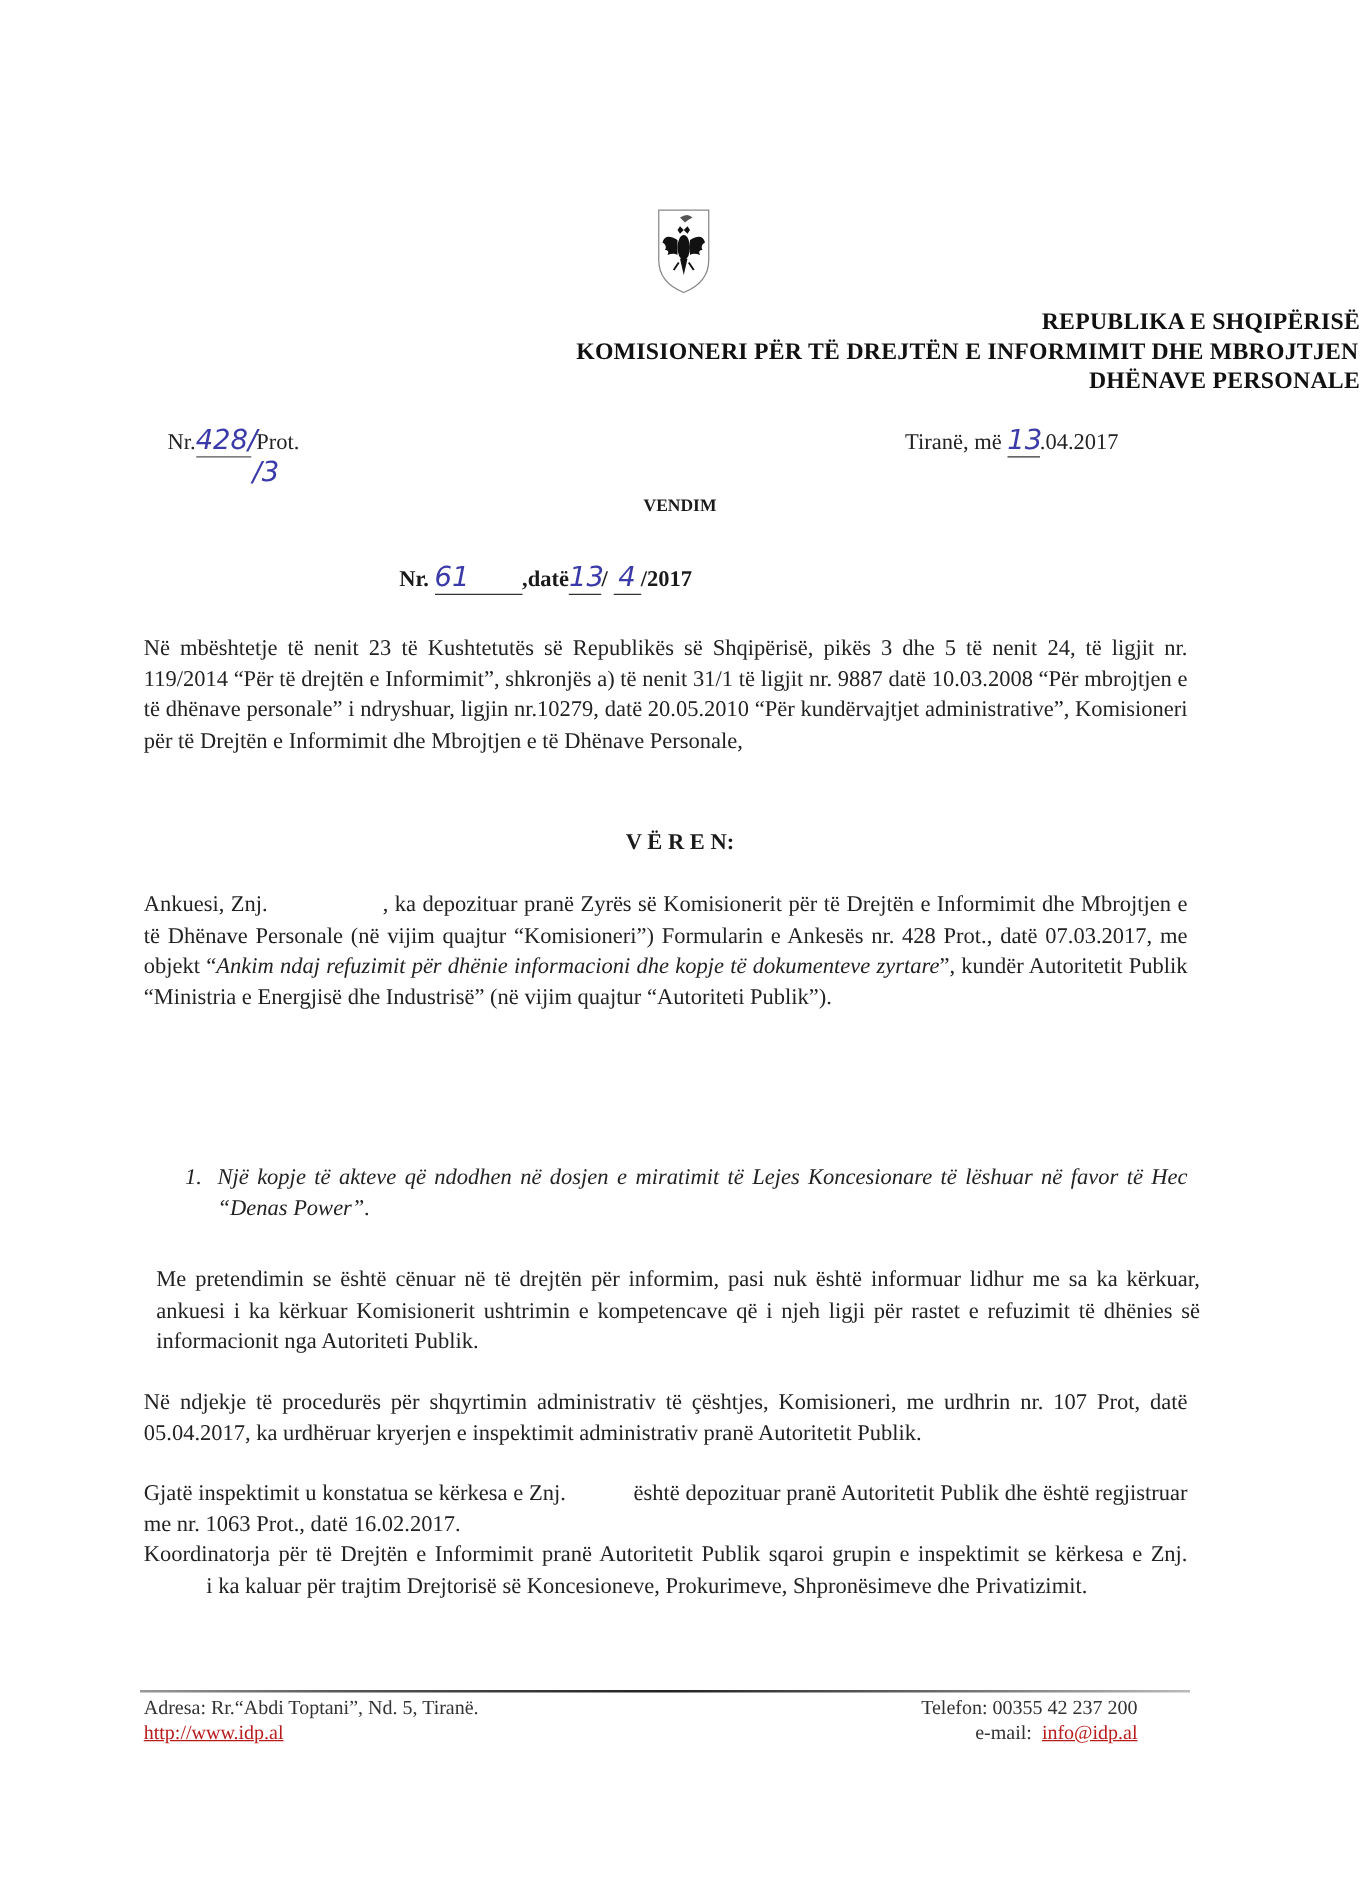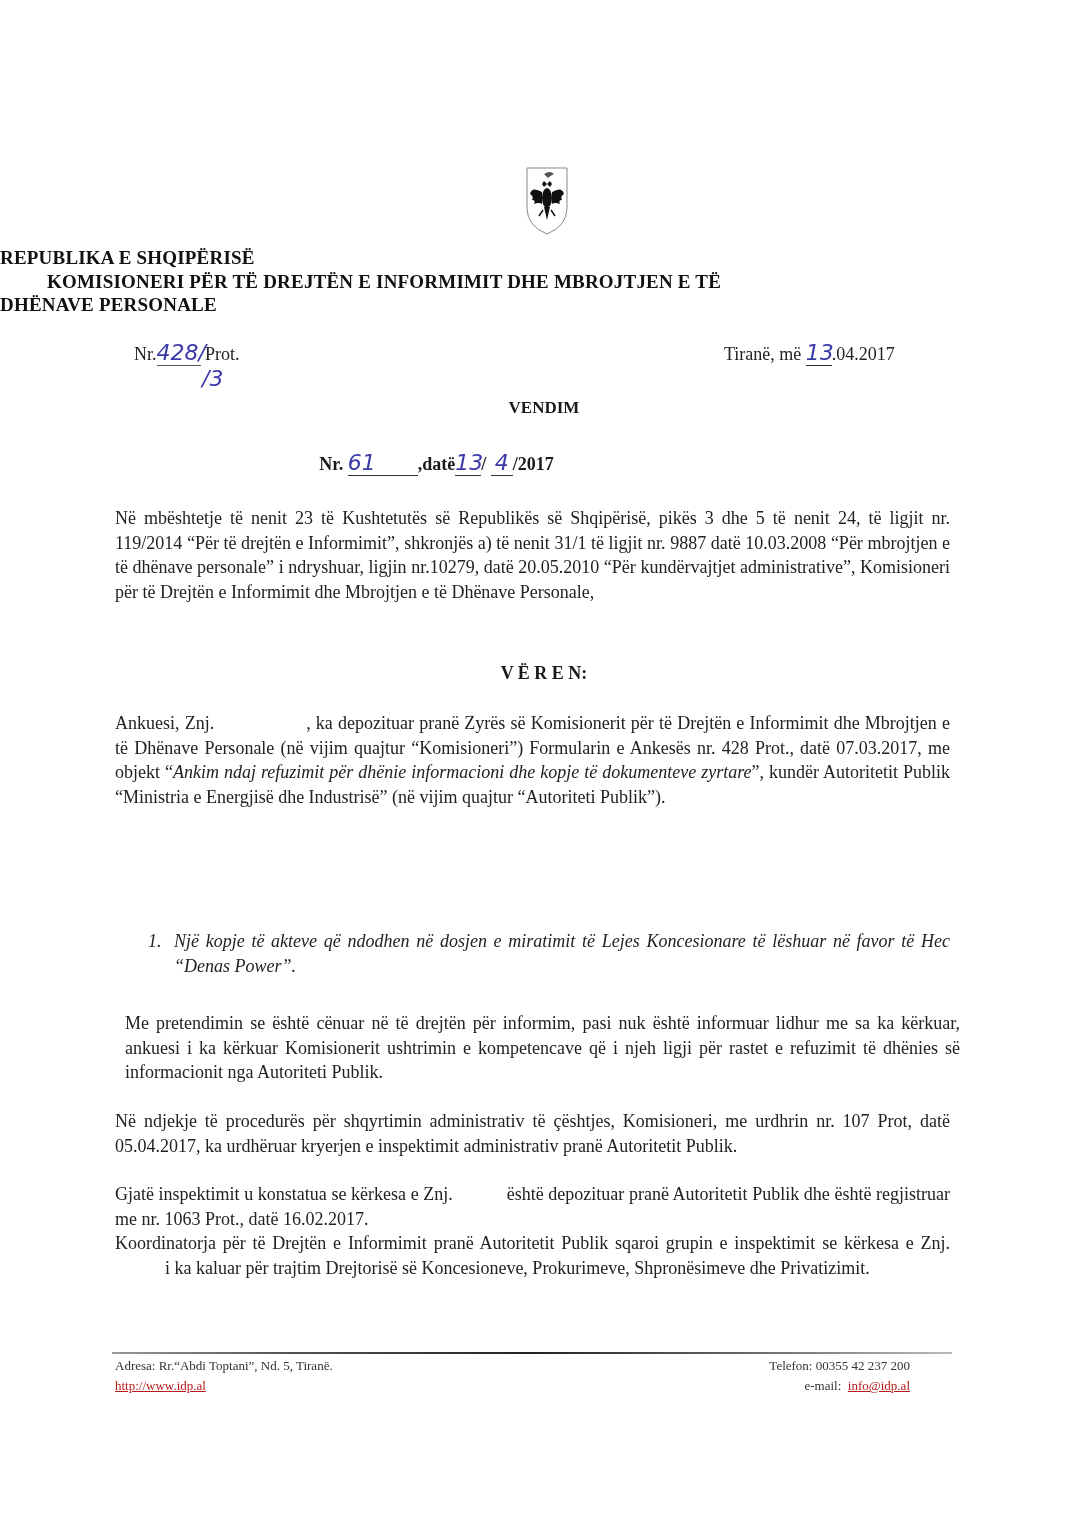--- a/index.html
+++ b/index.html
@@ -1,36 +1,36 @@
 <!DOCTYPE html>
 <html><head>
 <meta charset="utf-8">
 <style>
   html,body{margin:0;padding:0;background:#ffffff;}
   body{width:1088px;height:1520px;position:relative;overflow:hidden;
        font-family:"Liberation Serif","DejaVu Serif",serif;color:#1a1a1a;}
   .abs{position:absolute;}
   .emblem{left:524px;top:164px;width:46px;height:72px;}
-  .hdr{left:0;width:1088px;text-align:left;font-weight:bold;font-size:19px;letter-spacing:0.2px;color:#111;}
+  .hdr{left:0;width:1088px;text-align:right;font-weight:bold;font-size:19px;letter-spacing:0.2px;color:#111;}
   .hdr1{top:247px;}
   .hdr2{top:271px;margin-left:47px;}
   .hdr3{top:294px;}
   .ref{font-size:18px;color:#222;}
   .hand{font-family:"DejaVu Sans",sans-serif;font-style:italic;color:#3a3aa8;font-size:22px;}
   .uline{display:inline-block;border-bottom:1px solid #333;text-align:center;}
-  .title{left:0;width:1088px;text-align:center;font-weight:bold;font-size:17px;}
+  .title{left:0;width:1088px;text-align:center;font-weight:bold;font-size:14px;}
   .para{left:115px;width:835px;font-size:18px;line-height:24.6px;text-align:justify;color:#222;}
   .para p{margin:0;}
   .it{font-style:italic;}
   .blank{display:inline-block;}
   .list{left:148px;width:802px;font-size:18px;line-height:25px;font-style:italic;color:#222;}
   .list .num{display:inline-block;width:26px;}
   .footer-line{left:112px;top:1352px;width:840px;height:2px;
     background:linear-gradient(90deg,#999 0%,#555 20%,#222 50%,#666 75%,#bbb 100%);}
-  .foot{font-size:13px;color:#333;}
+  .foot{font-size:16px;color:#333;}
   .foot a{color:#b91c1c;text-decoration:underline;}
 </style>
 </head>
 <body>
 
 <div class="abs emblem">
   <svg width="46" height="72" viewBox="0 0 46 72">
     <path d="M3 4 H43 V44 Q43 62 23 70 Q3 62 3 44 Z" fill="#fff" stroke="#888" stroke-width="1"></path>
     <path d="M20 10 q6 -4 10 0 q-4 2 -6 4 z" fill="#555"></path>
     <g fill="#111">

